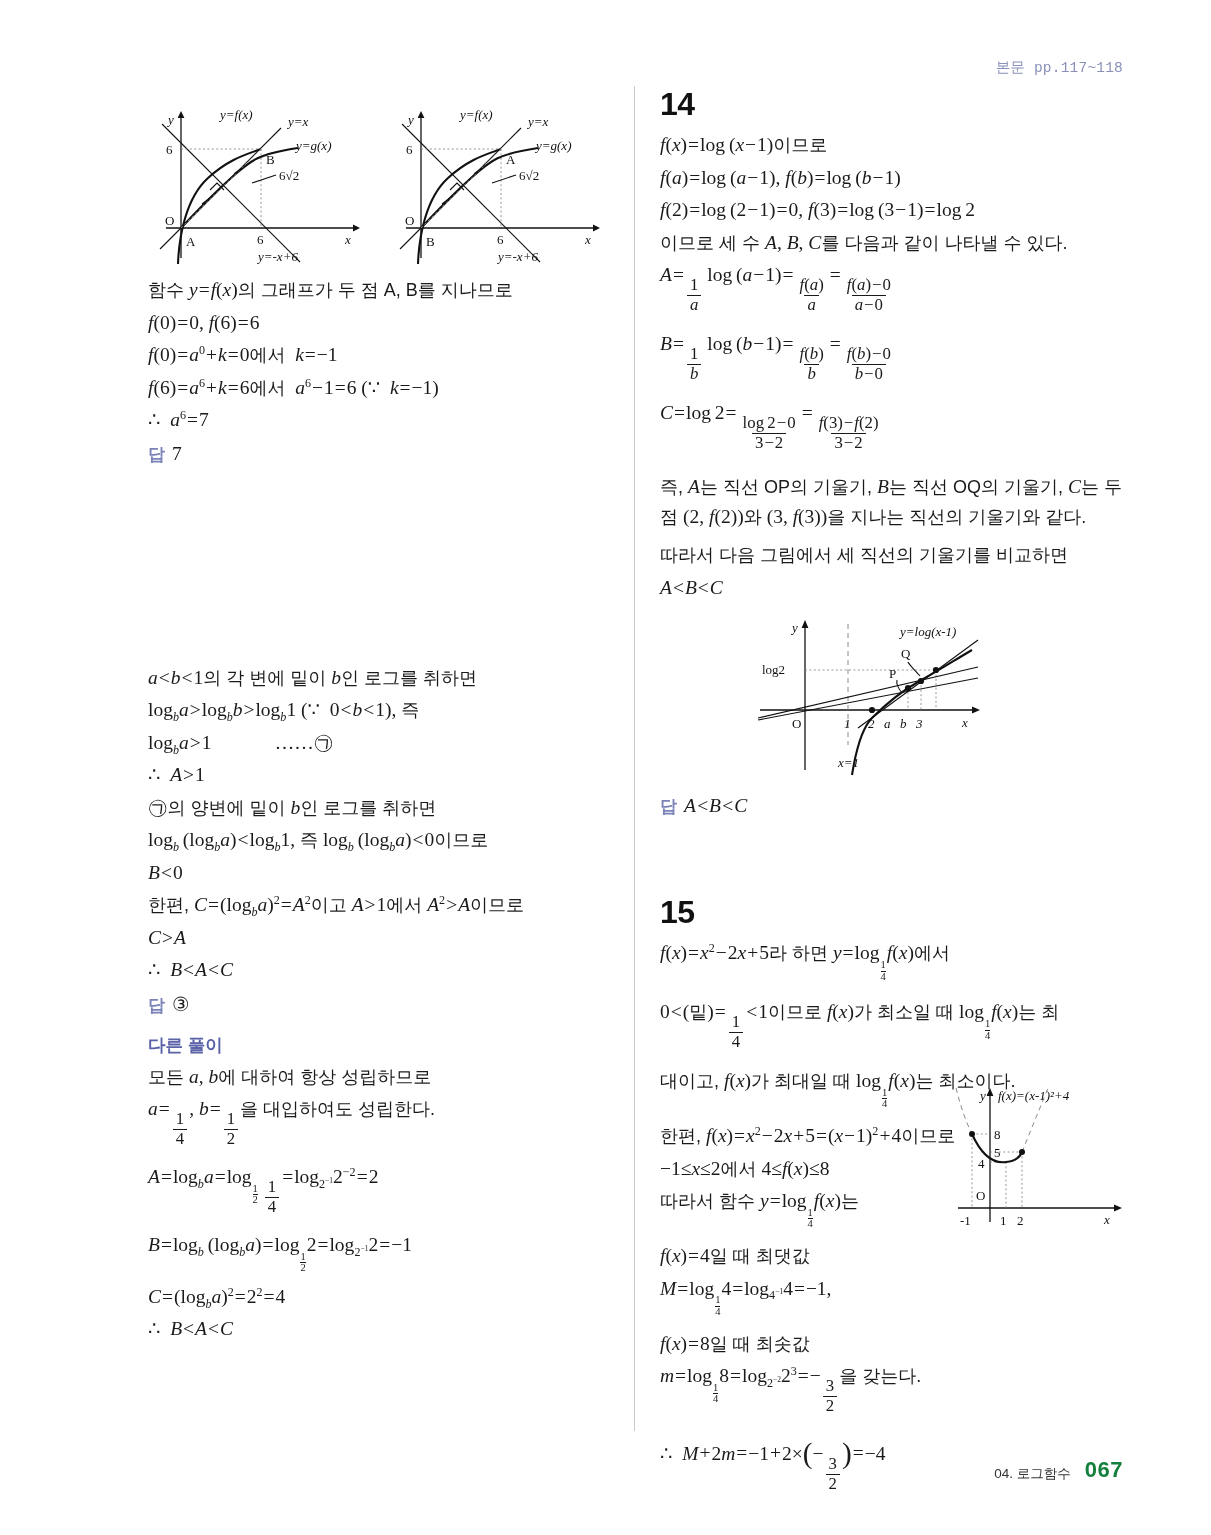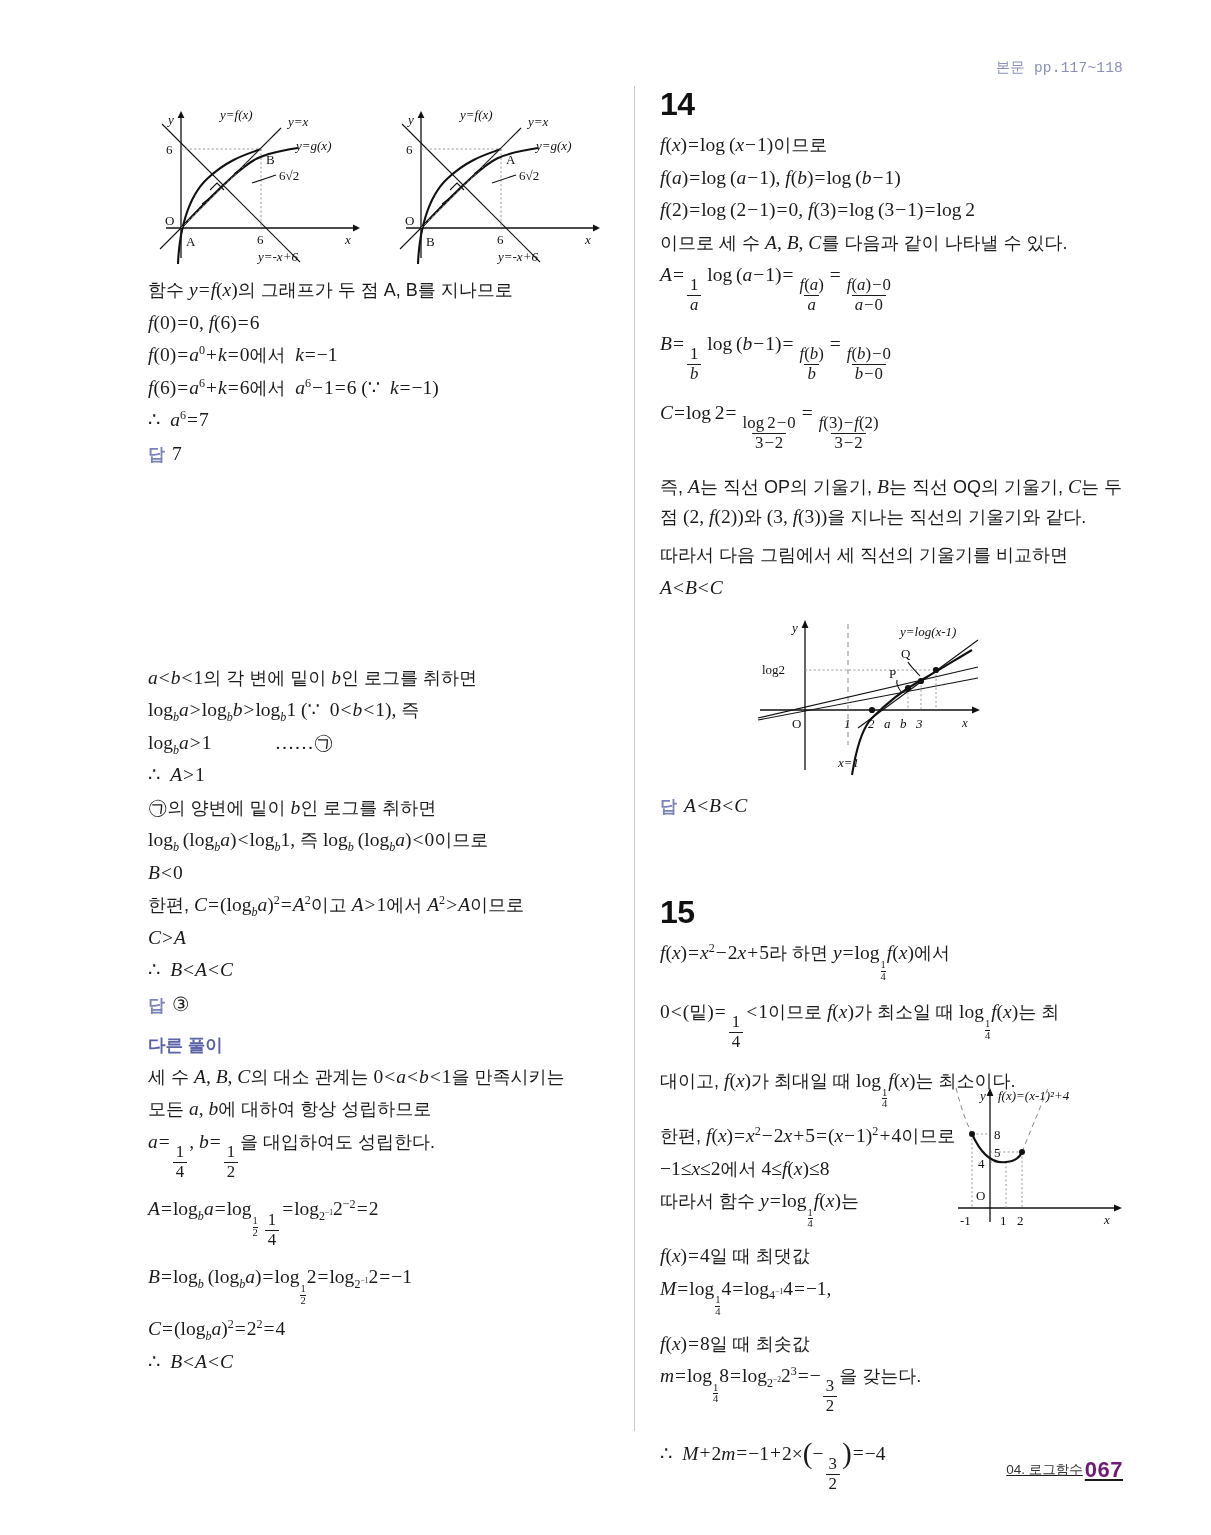--- a/index.html
+++ b/index.html
@@ -14,29 +14,29 @@
   .page{position:absolute;inset:0;}
 
   
   .running-head{
     position:absolute;top:58px;right:88px;
     font-family:Liberation Mono, monospace;
     font-size:14.5px;color:#8a90b8;letter-spacing:.2px;
   }
   .footer{
     position:absolute;bottom:52px;right:88px;
-    display:flex;align-items:center;gap:2px;text-decoration:underline;
+    display:flex;align-items:flex-end;gap:14px;
   }
   .footer-chap{
     font-family:"Liberation Sans",sans-serif;
     font-size:13.5px;color:#333;
   }
   .footer-page{
     font-family:"Liberation Sans",sans-serif;
-    font-size:22px;font-weight:bold;color:#701a75;letter-spacing:.5px;
+    font-size:22px;font-weight:bold;color:#15803d;letter-spacing:.5px;
   }
 
   
   .col{position:absolute;top:86px;width:480px;}
   .col-left{left:148px;}
   .col-right{left:660px;}
   .divider{
     position:absolute;left:634px;top:86px;
     width:1px;height:1345px;background:#c9c9c9;
   }
@@ -244,23 +244,20 @@
       <p class="line">
         ∴&nbsp; <i class="v">B</i><span class="op">&lt;</span><i class="v">A</i><span class="op">&lt;</span><i class="v">C</i>
       </p>
       <p class="answer">
         <span class="dap">답</span><span>③</span>
       </p>
 
       <div class="subhead">다른 풀이</div>
 
       <p class="line">
-        <span class="ko">세 수 </span><i class="v">A</i>, <i class="v">B</i>, <i class="v">C</i><span class="ko">의 대소 관계는 </span>0<span class="op">&lt;</span><i class="v">a</i><span class="op">&lt;</span><i class="v">b</i><span class="op">&lt;</span>1<span class="ko">을 만족시키는</span>
-      </p>
-      <p class="line">
         <span class="ko">모든 </span><i class="v">a</i>, <i class="v">b</i><span class="ko">에 대하여 항상 성립하므로</span>
       </p>
       <p class="line" style="margin-bottom:19px">
         <i class="v">a</i><span class="op">=</span><span class="frac big">
             <span class="num">1</span>
             <span class="den">4</span>
           </span>, <i class="v">b</i><span class="op">=</span><span class="frac big">
             <span class="num">1</span>
             <span class="den">2</span>
           </span><span class="ko">을 대입하여도 성립한다.</span>

